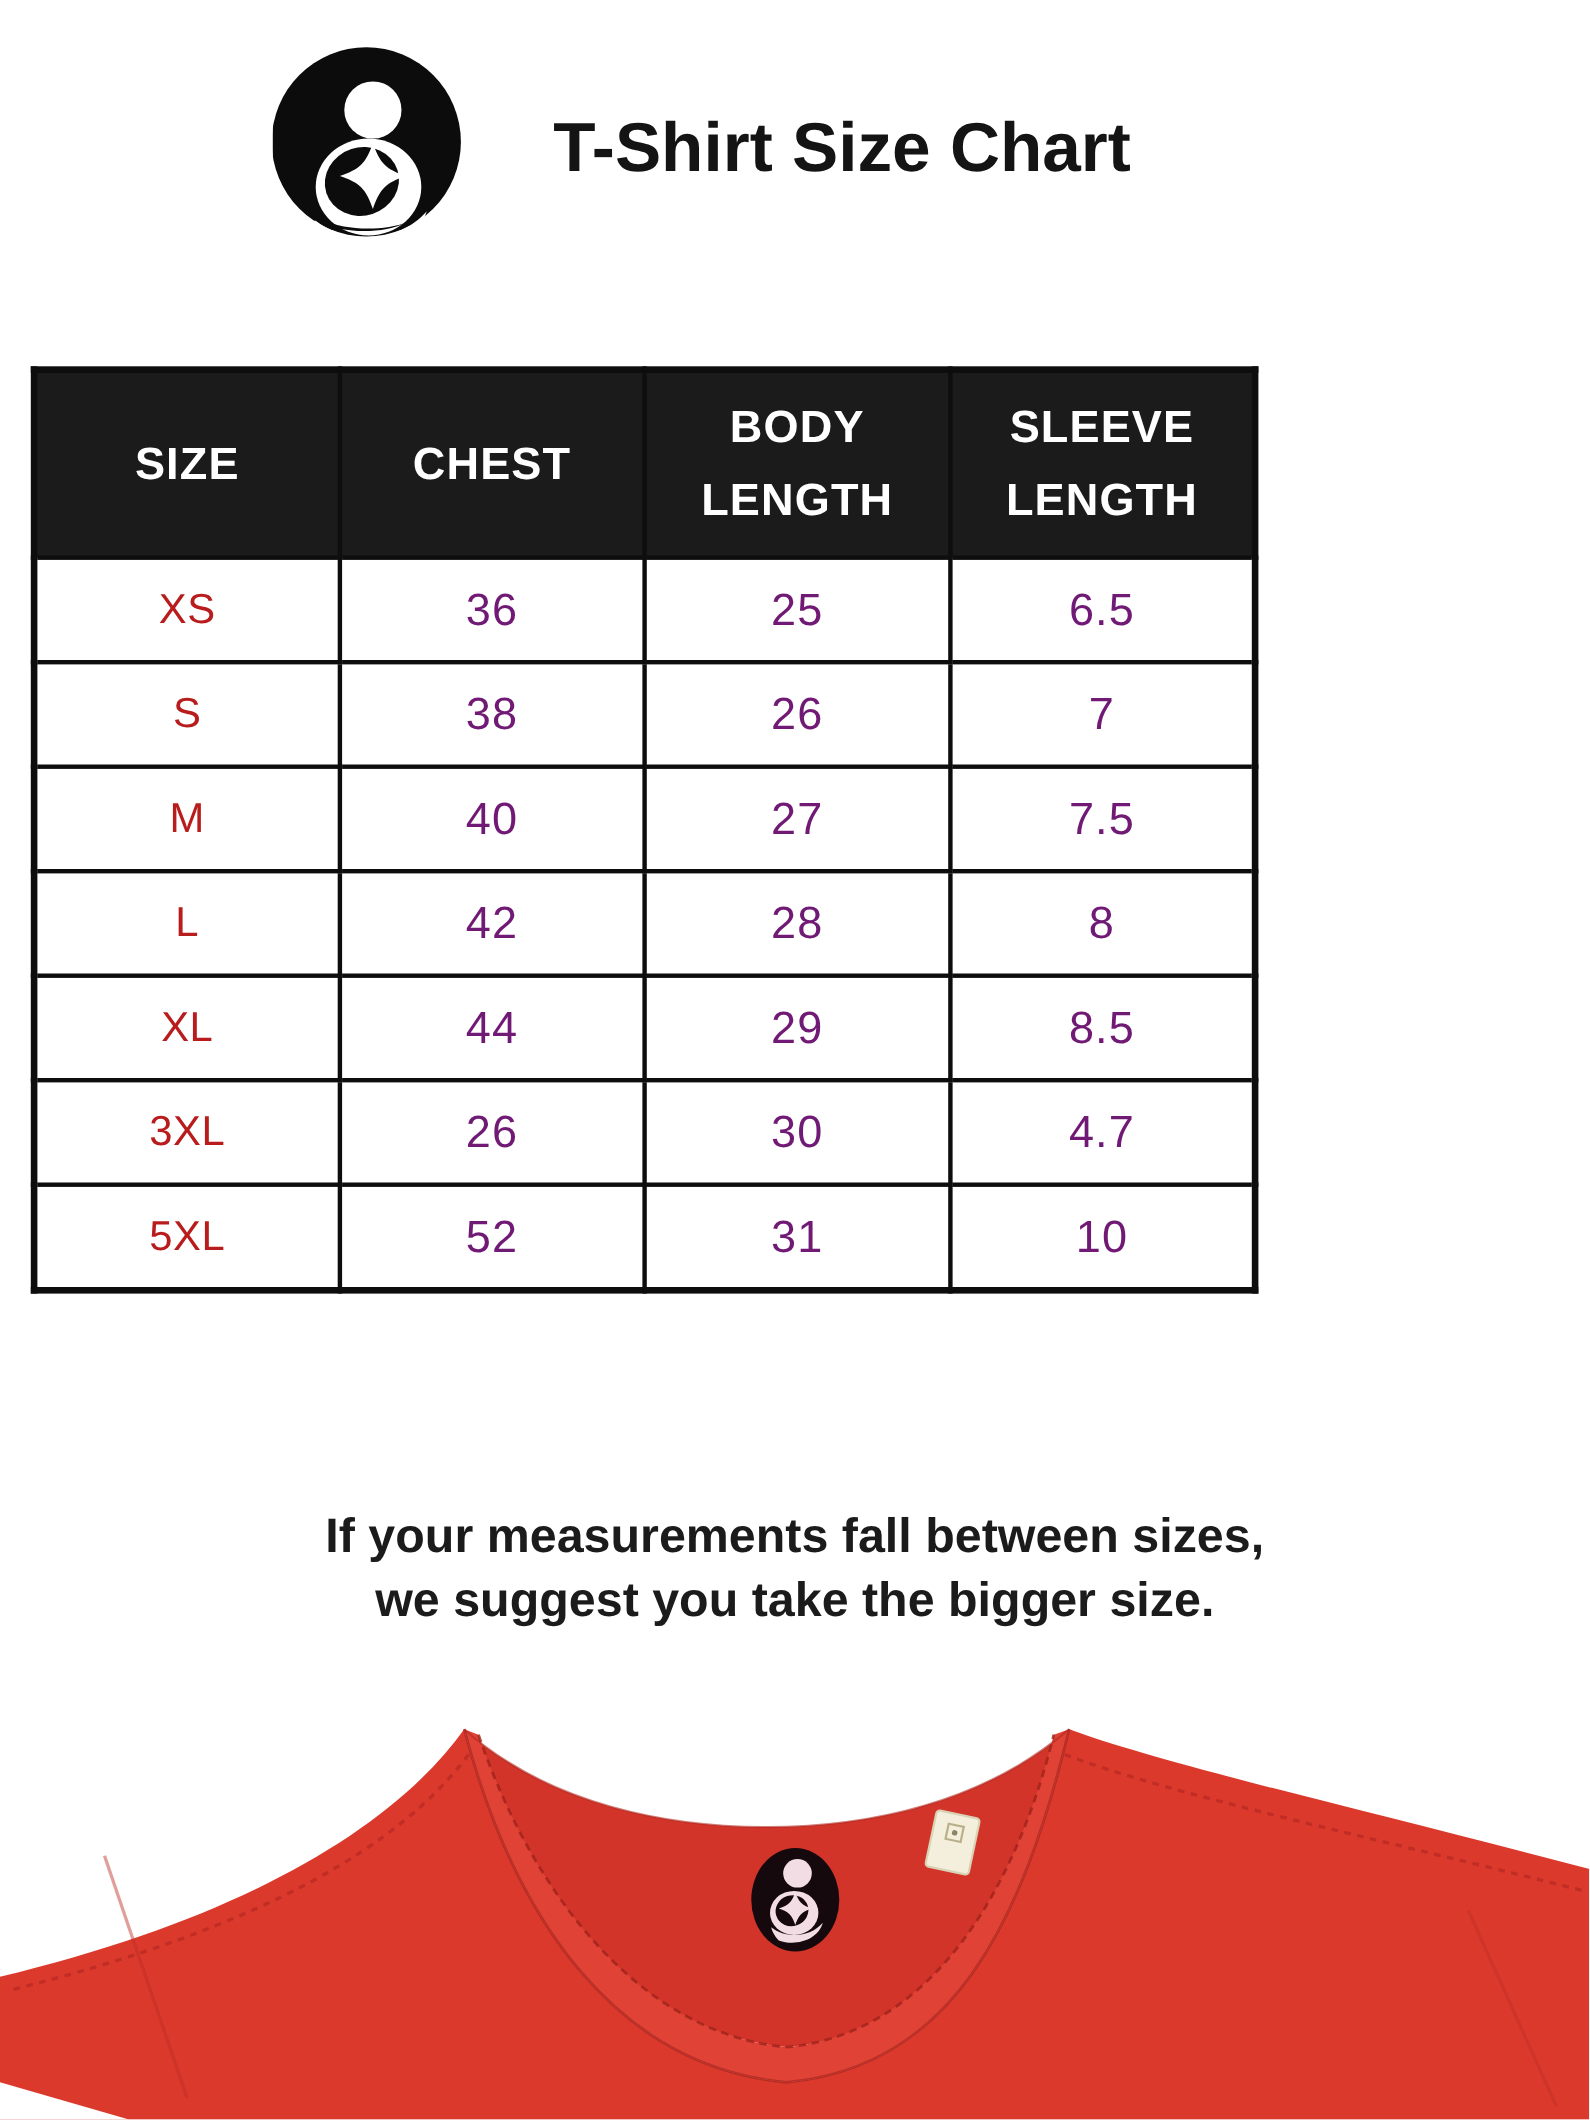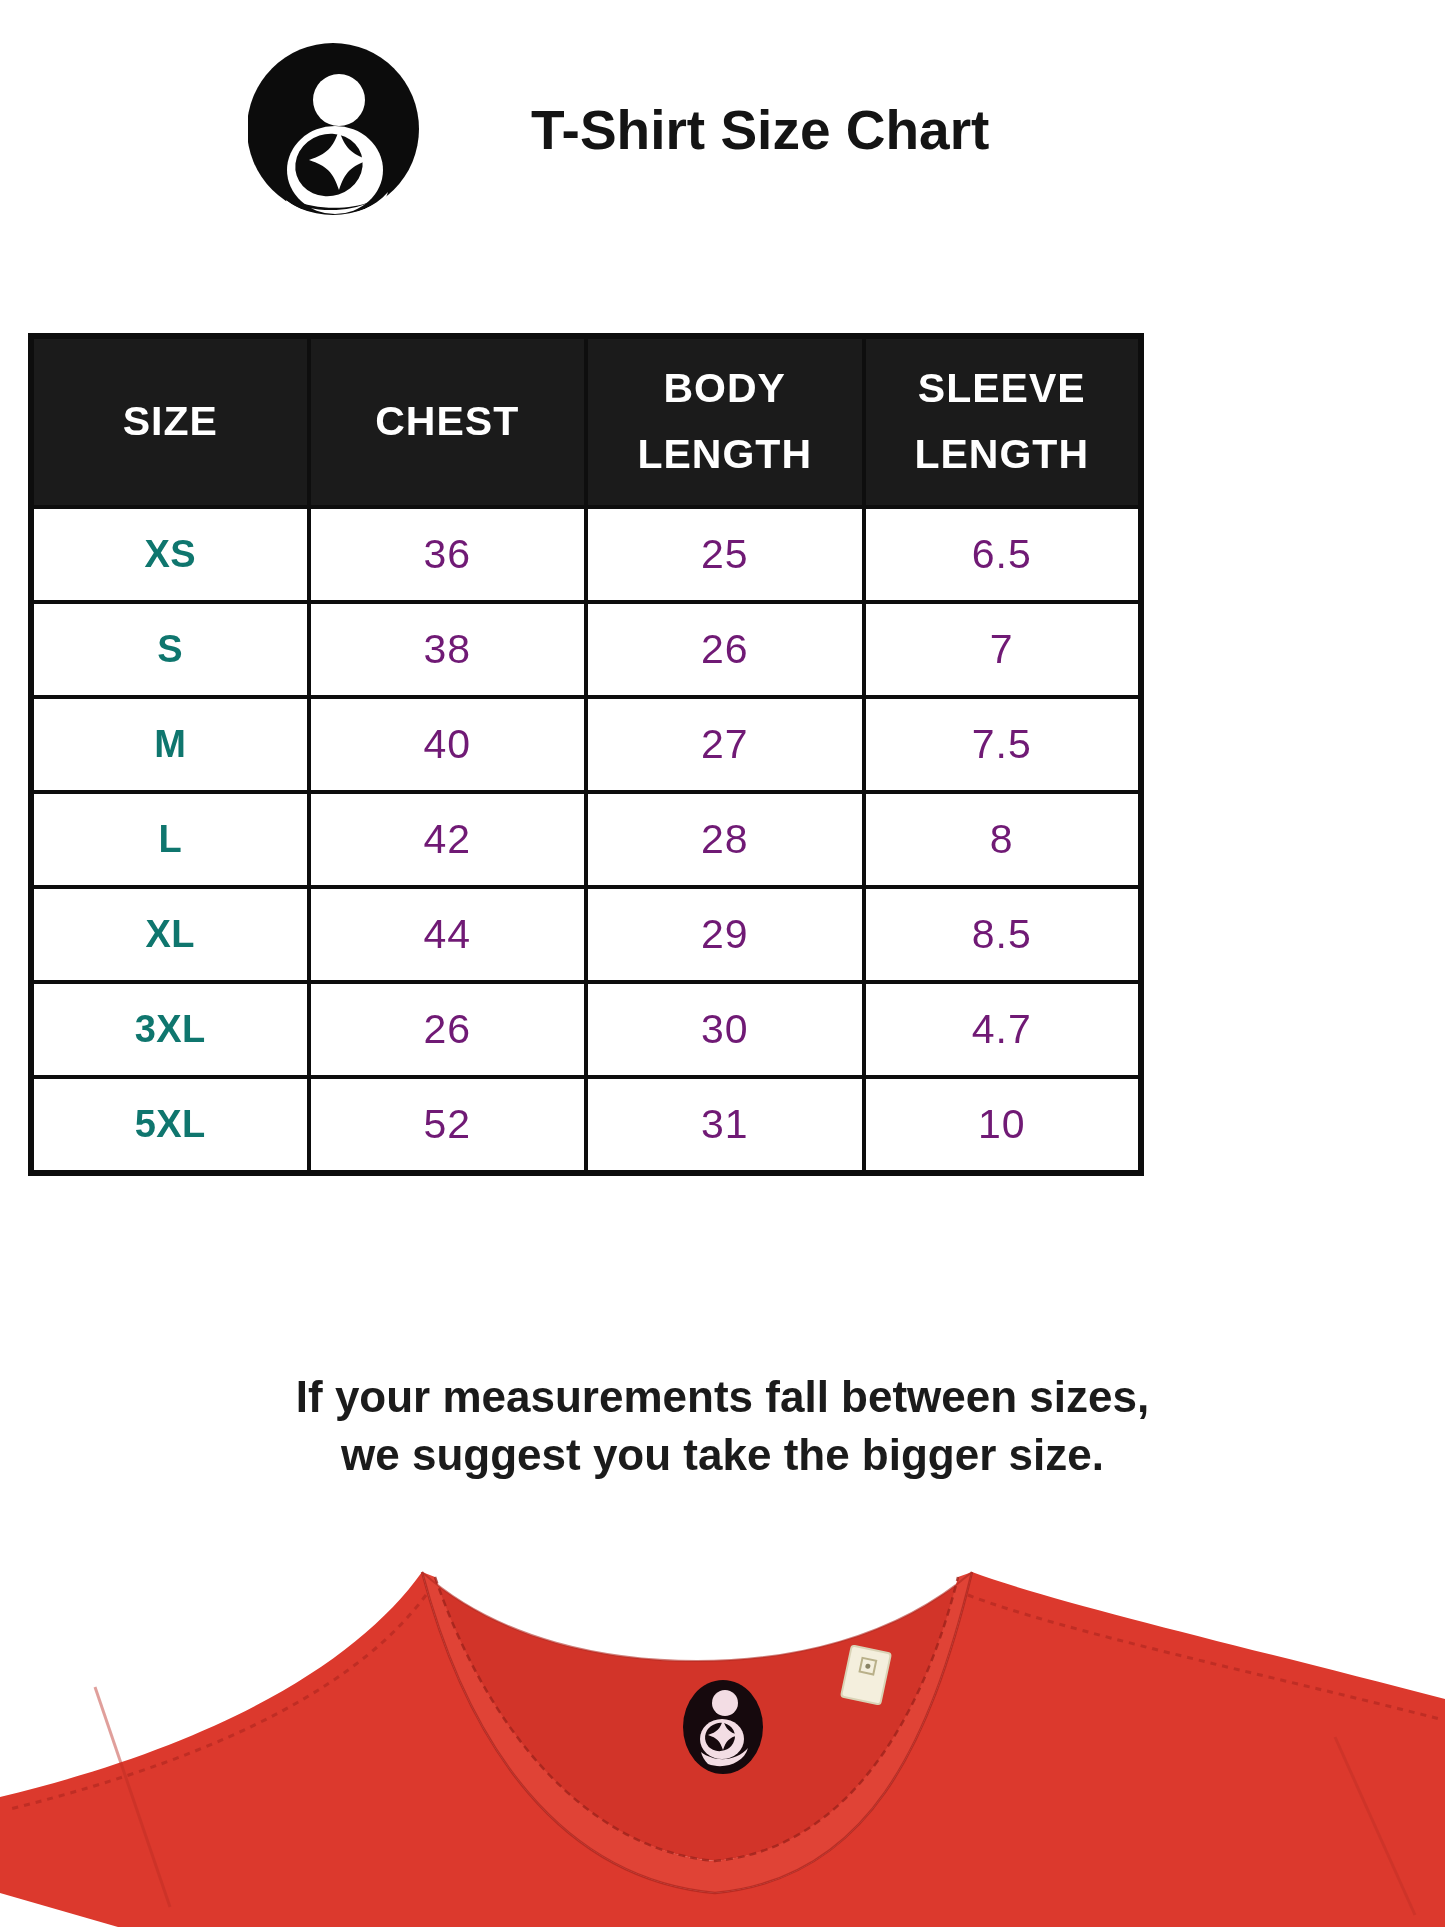--- a/index.html
+++ b/index.html
@@ -8,43 +8,43 @@
     width:1445px;
     height:1927px;
     background:#ffffff;
     font-family:"Liberation Sans", sans-serif;
     overflow:hidden;
   }
   
   .logo{position:absolute;left:248px;top:42px;width:175px;height:175px;}
   .title{
     position:absolute;left:503px;top:98px;
-    font-size:55px;font-weight:bold;color:#141414;
-    letter-spacing:0px;white-space:nowrap;margin-left:28px;
+    font-size:63px;font-weight:bold;color:#141414;
+    letter-spacing:0px;white-space:nowrap;
   }
   
   .size-table{
     position:absolute;left:28px;top:333px;width:1116px;
     border-collapse:collapse;table-layout:fixed;
     border:6px solid #0d0d0d;
   }
   .size-table th{
     background:#1b1b1b;color:#ffffff;
     border:4px solid #0e0e0e;
     height:164px;text-align:center;vertical-align:middle;
     font-size:41px;font-weight:bold;letter-spacing:1px;
   }
   .size-table th span{display:inline-block;max-width:265px;line-height:1.6;}
   .size-table td{
     border:4px solid #0d0d0d;background:#ffffff;
     height:89px;text-align:center;vertical-align:middle;
     font-size:41px;font-weight:normal;color:#701a75;letter-spacing:1px;
   }
   .size-table td.size-col{
-    font-weight:bold;font-size:38px;color:#0f766e;letter-spacing:0.5px;
+    font-weight:normal;font-size:38px;color:#b91c1c;letter-spacing:0.5px;
   }
   
   .note{
     position:absolute;top:1368px;left:0;width:100%;
     text-align:center;font-size:44px;font-weight:bold;
     line-height:1.32;color:#1b1b1b;
   }
   
   .shirt{position:absolute;left:0;top:1547px;width:1445px;height:380px;}
 </style>

